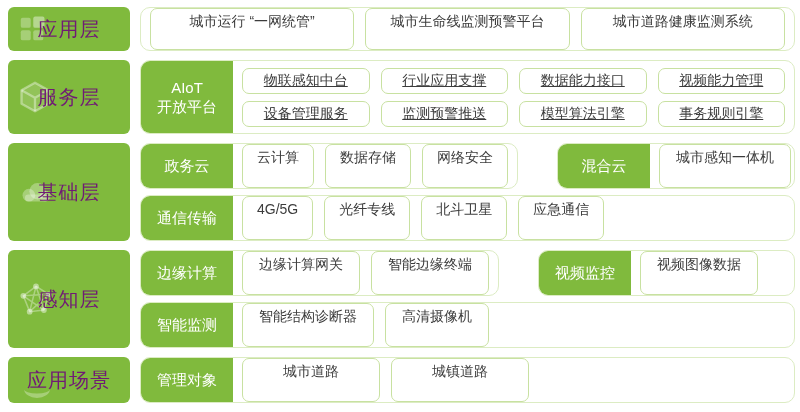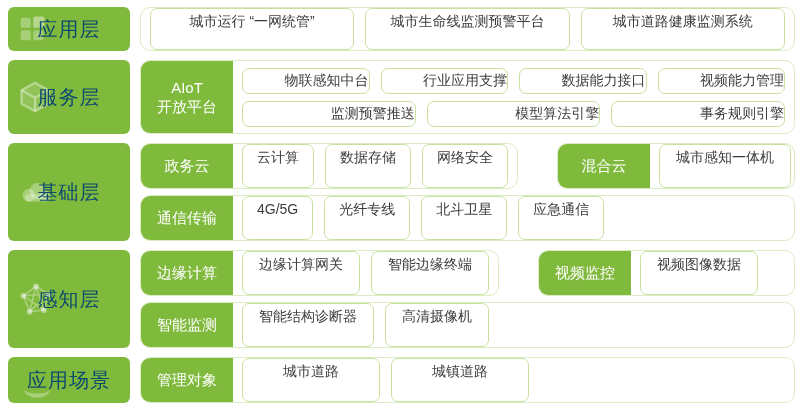--- a/index.html
+++ b/index.html
@@ -7,42 +7,42 @@
     --cap-border:#dcecc3;
     --item-border:#c8e1a1;
     --item-text:#3c3c3c;
   }
   html,body{margin:0;padding:0;background:#fff;}
   body{font-family:"Liberation Sans","DejaVu Sans",sans-serif;}
   .canvas{width:800px;height:412px;box-sizing:border-box;background:#fff;
     padding:7px 5px 8px 8px;display:flex;flex-direction:column;gap:9px;}
   .band{display:flex;gap:10px;min-width:0;}
   .h44{height:44px}.h74{height:74px}.h98{height:98px}.h46{height:46px}
-  .layer-block{flex:0 0 122px;background:var(--green);border-radius:6px;color:#0c4a6e;
+  .layer-block{flex:0 0 122px;background:var(--green);border-radius:6px;color:#701a75;
     display:flex;align-items:center;justify-content:center;position:relative;overflow:hidden;}
   .layer-text{font-size:20px;letter-spacing:1px;position:relative;z-index:1;}
   .layer-icon{position:absolute;left:9px;top:50%;transform:translateY(-50%);z-index:0;}
   .layer-icon.bottom{top:auto;bottom:3px;transform:none;left:14px;}
   .band-content{flex:1;display:flex;flex-direction:column;gap:6px;min-width:0;}
   .row{flex:1;display:flex;gap:10px;min-width:0;}
   .capsule{flex:1;display:flex;align-items:stretch;background:#fff;
     border:1.5px solid var(--cap-border);border-radius:10px;overflow:hidden;min-width:0;}
   .capA{flex:0 0 auto;}
   .capB{flex:1;margin-left:29px;}
   .cap-label{flex:0 0 92px;background:var(--green);color:#fff;display:flex;flex-direction:column;
     align-items:center;justify-content:center;font-size:15px;line-height:1.3;text-align:center;}
   .items{flex:1;display:flex;gap:11px;padding:0 9px;min-width:0;}
   .item{background:#fff;border:1.5px solid var(--item-border);border-radius:7px;
     padding:4px 14px;font-size:14px;color:var(--item-text);white-space:nowrap;}
   .items.fill .item{flex:1;text-align:center;padding:4px 6px;}
   .item.p20{padding:4px 16px;}
   .item.p40{padding:4px 40px;}
   .aiot-grid{flex:1;display:flex;flex-direction:column;justify-content:center;gap:7px;padding:0 9px;min-width:0;}
   .aiot-row{display:flex;gap:11px;}
-  .aiot-row .item{flex:1;text-align:right;padding:3px 0;}
+  .aiot-row .item{flex:1;text-align:center;padding:3px 20px;text-decoration:underline;}
   .ic{fill:rgba(255,255,255,0.30);}
   .ic-stroke{fill:none;stroke:rgba(255,255,255,0.38);stroke-width:1.6;stroke-linejoin:round;}
 </style>
 </head>
 <body>
 
 <div class="canvas">
 
   <div class="band h44">
     <div class="layer-block">
@@ -80,20 +80,21 @@
           <span>开放平台</span>
         </div>
         <div class="aiot-grid">
           <div class="aiot-row">
             <div class="item">物联感知中台</div>
             <div class="item">行业应用支撑</div>
             <div class="item">数据能力接口</div>
             <div class="item">视频能力管理</div>
           </div>
           <div class="aiot-row">
+            <div class="item">设备管理服务</div>
             <div class="item">监测预警推送</div>
             <div class="item">模型算法引擎</div>
             <div class="item">事务规则引擎</div>
           </div>
         </div>
       </div>
     </div>
   </div>
 
   <div class="band h98">

